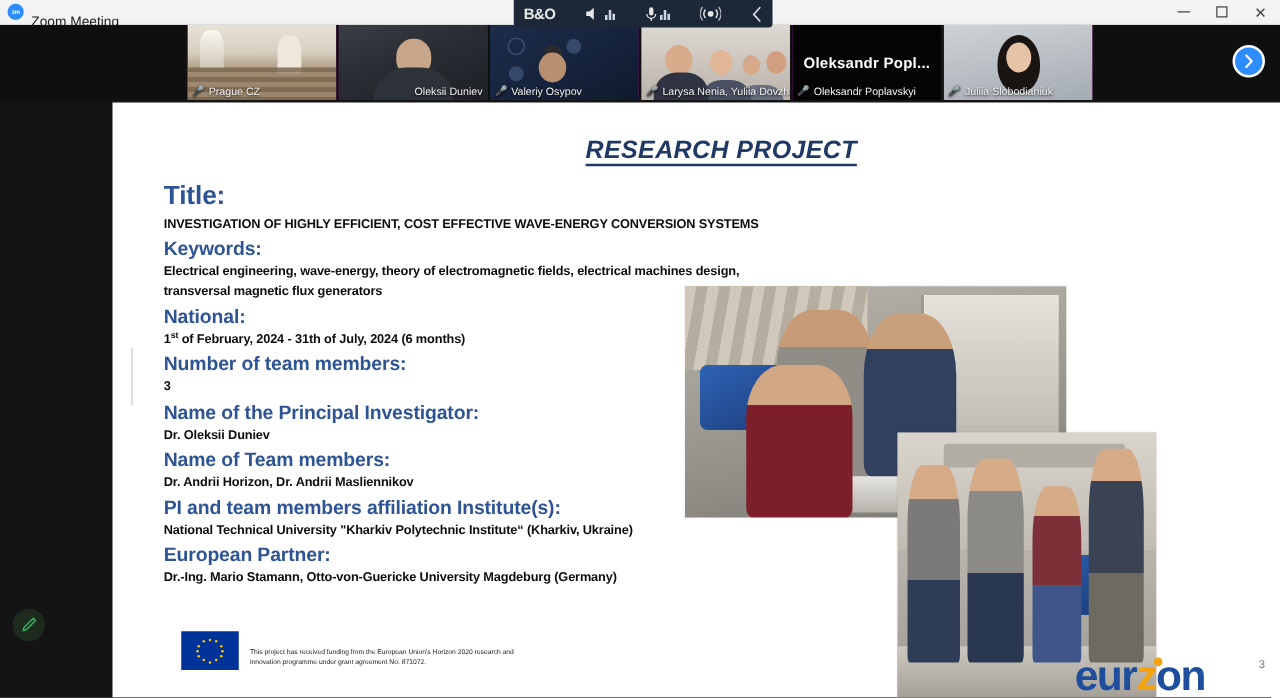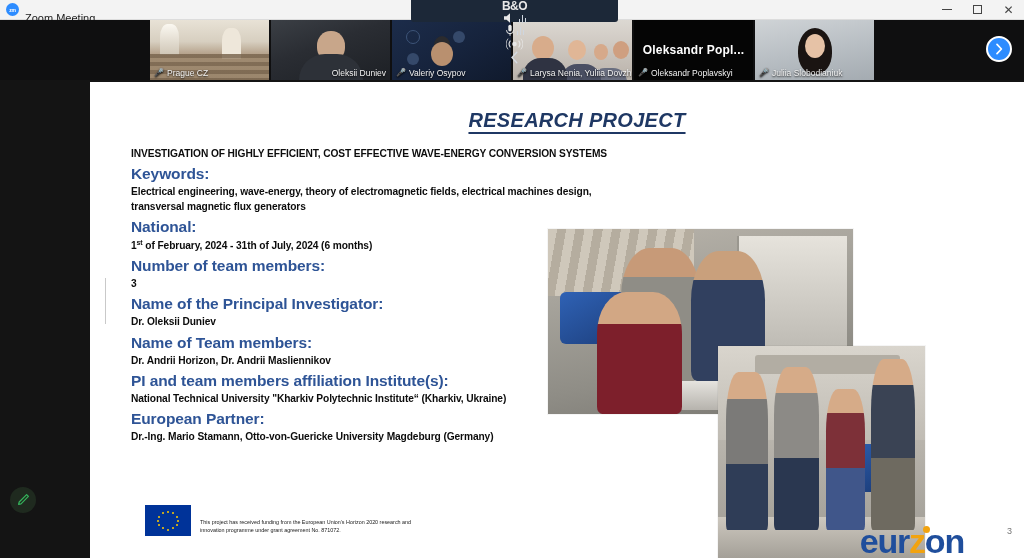--- a/index.html
+++ b/index.html
@@ -47,21 +47,20 @@
   .bo-overlay {
     position: absolute; left: 411px; top: 0;
     width: 207px; height: 22px;
     background: #1c2838;
     display: flex; align-items: center;
     justify-content: space-between;
     padding: 0 8px;
     border-bottom-left-radius: 3px;
     border-bottom-right-radius: 3px;
     z-index: 40;
-    flex-direction: column;
   }
   .bo-logo { color: #e8e8e8; font-size: 12px; font-weight: bold; letter-spacing: -0.5px; line-height: 1; }
   .bo-ctl { display:flex; align-items:center; gap:2px; color:#e8e8e8; }
   .bo-ctl svg { display:block; }
   .bo-bars { display:flex; align-items:flex-end; gap:1.5px; height:9px; }
   .bo-bars i { display:block; width:1.5px; background:#cfd6df; }
 
   
   .filmstrip {
     position: absolute; left: 0; top: 20px;
@@ -471,20 +470,21 @@
   <div class="stage">
 
     <div class="slide">
 
       <div class="caret"></div>
 
       <div class="slide-title">RESEARCH PROJECT</div>
 
       <div class="content">
 
+        <div class="hd big">Title:</div>
         <div class="sp2"></div>
         <div class="bd">INVESTIGATION OF HIGHLY EFFICIENT, COST EFFECTIVE WAVE-ENERGY CONVERSION SYSTEMS</div>
         <div class="sp3"></div>
 
         <div class="hd">Keywords:</div>
         <div class="bd">Electrical engineering, wave-energy, theory of electromagnetic fields, electrical machines design, transversal magnetic flux generators</div>
         <div class="sp3"></div>
 
         <div class="hd">National:</div>
         <div class="bd"><span>1</span><sup>st</sup><span> of February, 2024 - 31th of July, 2024 (6 months)</span></div>

